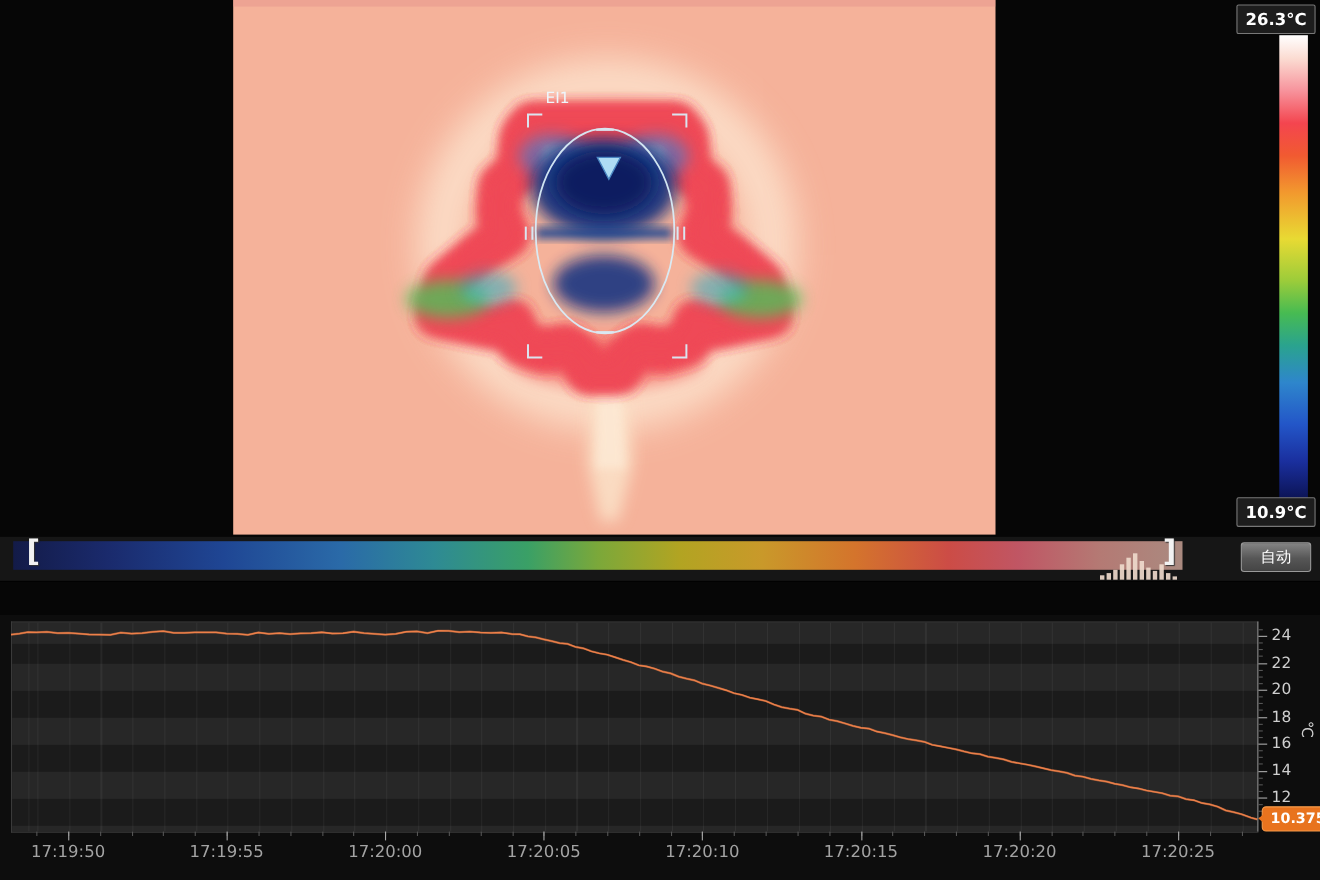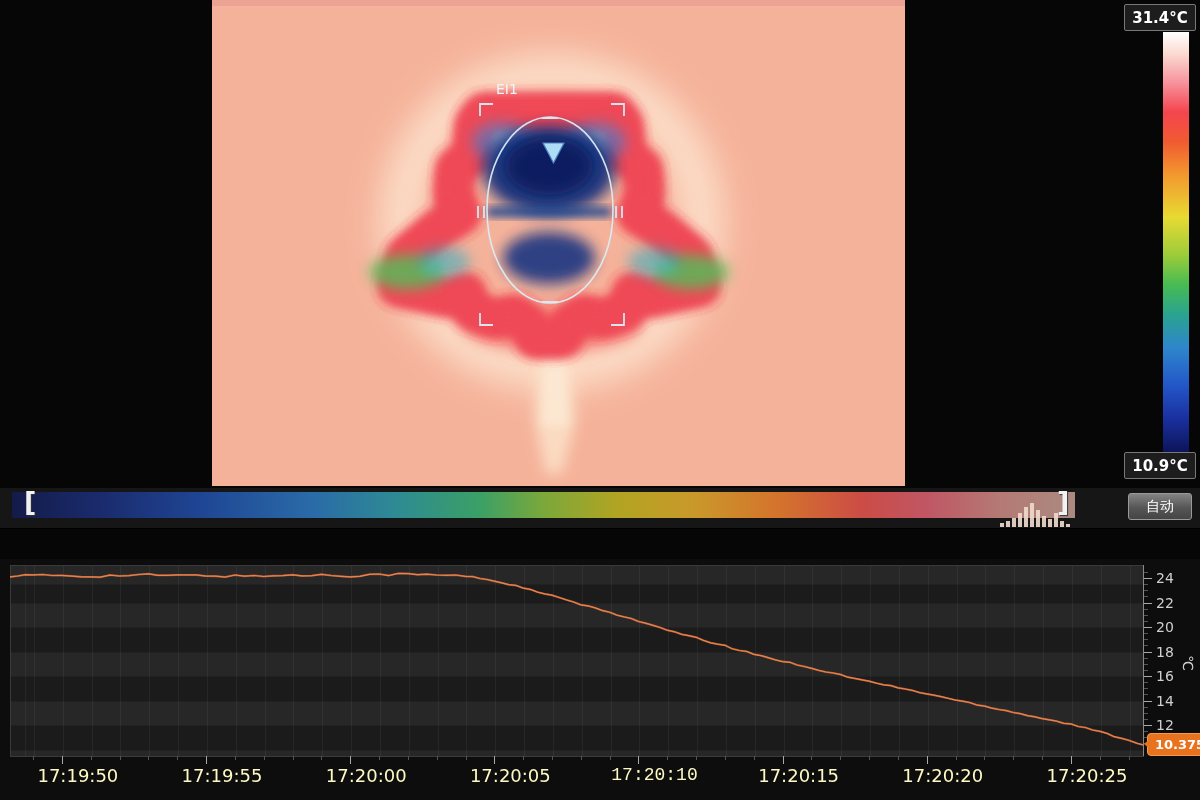--- a/index.html
+++ b/index.html
@@ -44,21 +44,21 @@
       background:repeating-linear-gradient(90deg,rgba(255,255,255,0.05) 0 1px,transparent 1px 28.83px);
       background-position:23px 0;}
   #line-svg{position:absolute;left:0;top:0;pointer-events:none;}
   #y-axis-line{position:absolute;left:1143px;top:6px;width:1px;height:191px;background:#8a8a8a;}
   .y-tick{position:absolute;left:1144px;width:8px;height:1px;background:#aaa;}
   .y-minor{position:absolute;left:1144px;width:4px;height:1px;background:#555;}
   .y-label{position:absolute;left:1156px;color:#cfcfcf;font-size:14px;transform:translateY(-50%);}
   #y-unit{position:absolute;left:1180px;top:96px;color:#cfcfcf;font-size:14px;transform:rotate(90deg);}
   .x-tick{position:absolute;top:197px;width:1px;height:8px;background:#aaa;}
   .x-minor{position:absolute;top:197px;width:1px;height:4px;background:#555;}
-  .x-label{position:absolute;top:206px;transform:translateX(-50%);color:#fef9c3;font-size:18px;margin-left:16px;}
+  .x-label{position:absolute;top:206px;transform:translateX(-50%);color:#a3a3a3;font-size:15px;}
   #cur-badge{position:absolute;left:1147px;top:174px;height:21px;padding:0 7px;background:#e8731e;border:1px solid #f59a4a;
       border-radius:4px;color:#fff;font-weight:bold;font-size:13px;display:flex;align-items:center;}
   #cur-badge:before{content:"";position:absolute;left:-9px;top:5px;border:5px solid transparent;border-right:6px solid #e8731e;}
   #legend{position:absolute;left:0;right:0;top:224px;display:flex;justify-content:center;align-items:center;gap:6px;}
   #legend .swatch{width:11px;height:11px;background:#e87a30;}
   #legend .lbl{color:#a8a8a8;font-size:12.5px;}
 </style>
 </head>
 <body>
 
@@ -118,21 +118,21 @@
         <line x1="404" y1="206" x2="404" y2="218" stroke-width="1.8"></line>
         <line x1="410" y1="206" x2="410" y2="218" stroke-width="1.8"></line>
       </g>
 
       <polygon points="331,143 352,143 341.5,163" fill="#aedcf4" stroke="#4a86c2" stroke-width="1.2"></polygon>
       <text x="284" y="94" fill="#eef6fc" font-size="14" id="roi-label-text">EI1</text>
     </svg>
   </div>
 
   <div class="temp-box" style="top:4px;">
-    <span>31.4°C</span>
+    <span>26.3°C</span>
   </div>
   <div id="scale-bar"></div>
   <div class="temp-box" style="top:452px;">
     <span>10.9°C</span>
   </div>
 
   <div id="strip-row">
     <div id="strip"></div>
     <div class="strip-bracket" style="left:24px;">[</div>
     <div class="strip-bracket" style="left:1057px;">]</div>
@@ -247,21 +247,21 @@
         <div class="x-minor" style="left: 1128.6px;"></div>
         <div class="x-tick" style="left: 61.894px;"></div>
         <div class="x-label" style="left: 61.894px;">17:19:50</div>
         <div class="x-tick" style="left: 206.044px;"></div>
         <div class="x-label" style="left: 206.044px;">17:19:55</div>
         <div class="x-tick" style="left: 350.194px;"></div>
         <div class="x-label" style="left: 350.194px;">17:20:00</div>
         <div class="x-tick" style="left: 494.344px;"></div>
         <div class="x-label" style="left: 494.344px;">17:20:05</div>
         <div class="x-tick" style="left: 638.494px;"></div>
-        <div class="x-label" style="left: 638.494px; font-family: Liberation Mono, monospace;">17:20:10</div>
+        <div class="x-label" style="left: 638.494px;">17:20:10</div>
         <div class="x-tick" style="left: 782.644px;"></div>
         <div class="x-label" style="left: 782.644px;">17:20:15</div>
         <div class="x-tick" style="left: 926.794px;"></div>
         <div class="x-label" style="left: 926.794px;">17:20:20</div>
         <div class="x-tick" style="left: 1070.94px;"></div>
         <div class="x-label" style="left: 1070.94px;">17:20:25</div>
       </div>
     <div id="cur-badge">
       <span>10.375</span>
     </div>

